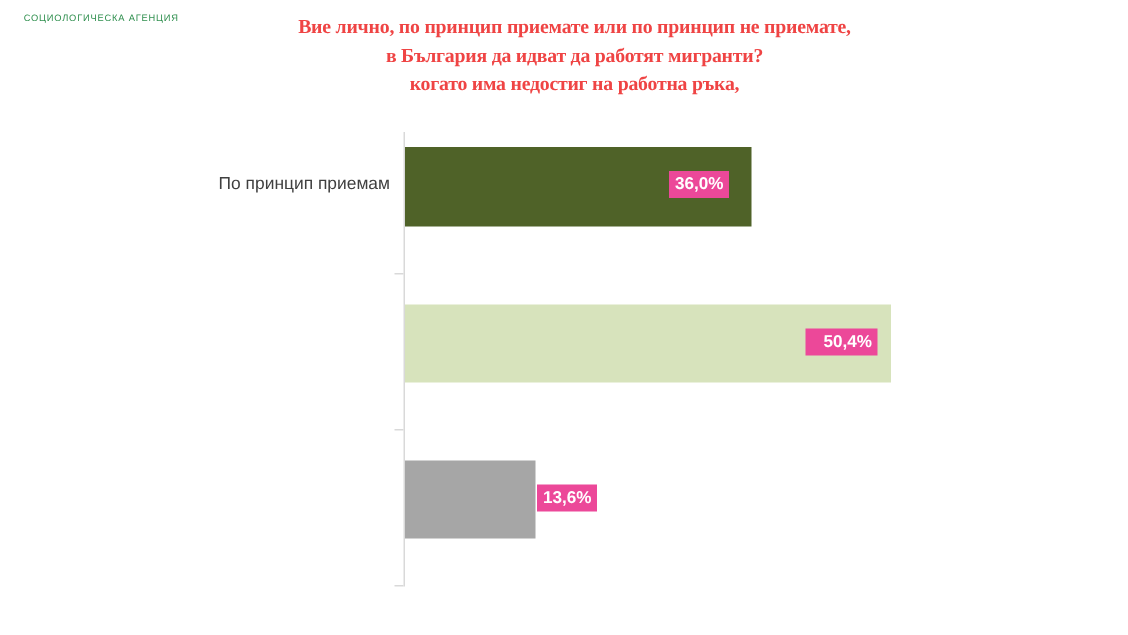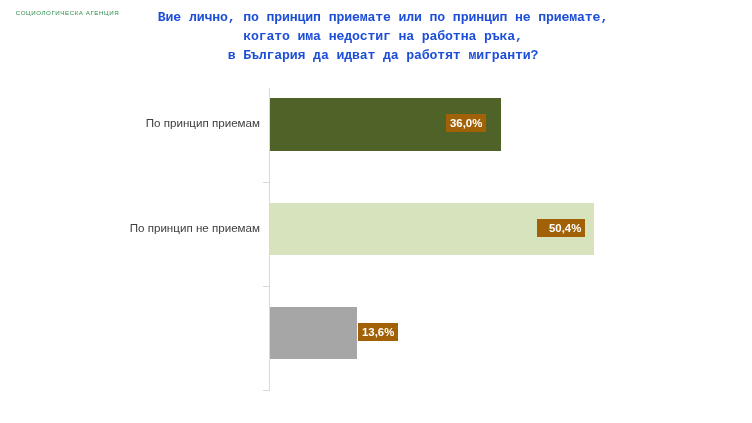--- a/index.html
+++ b/index.html
@@ -44,22 +44,22 @@
     margin-top: 1px;
   }
 
   
   .chart-title {
     position: absolute;
     left: 128px;
     top: 8px;
     width: 510px;
     text-align: center;
-    color: #1d4ed8;
-    font-family: Liberation Mono, monospace;
+    color: #ef4444;
+    font-family: Liberation Serif, serif;
     font-weight: bold;
     font-size: 13.2px;
     line-height: 19px;
     letter-spacing: -0.15px;
   }
   .chart-title .tline { display: block; white-space: nowrap; }
 
   
   .plot {
     position: absolute;
@@ -101,21 +101,21 @@
     font-family: "Liberation Sans", sans-serif;
     font-size: 11.6px;
     white-space: nowrap;
   }
   .cat-1 { top: 116px; }
   .cat-2 { top: 221px; }
   .cat-3 { top: 325px; }
 
   .val-label {
     position: absolute;
-    background: #a16207;
+    background: #ec4899;
     color: #ffffff;
     font-family: "Liberation Sans", sans-serif;
     font-weight: bold;
     font-size: 11.4px;
     line-height: 14px;
     padding: 2px 4px 2px 4px;
     white-space: nowrap;
   }
   .val-1 { left: 446px; top: 114px; }
   .val-2 { left: 537px; top: 219px; padding-left: 12px; }
@@ -123,35 +123,34 @@
 </style>
 </head>
 <body>
 
 <div class="logo-block">
   <div class="logo-sub">СОЦИОЛОГИЧЕСКА АГЕНЦИЯ</div>
 </div>
 
 <div class="chart-title">
   <span class="tline">Вие лично, по принцип приемате или по принцип не приемате,</span>
+  <span class="tline">в България да идват да работят мигранти?</span>
   <span class="tline">когато има недостиг на работна ръка,</span>
-  <span class="tline">в България да идват да работят мигранти?</span>
 </div>
 
 <div class="plot">
 
   <div class="axis-line"></div>
   <div class="tick" style="top:182px;"></div>
   <div class="tick" style="top:286px;"></div>
   <div class="tick" style="top:390px;"></div>
 
   <div class="cat-label-box cat-1">По принцип приемам</div>
   <div class="bar bar-1" id="bar0" style="width: 231.12px; background: rgb(79, 98, 40);"></div>
   <div class="val-label val-1">36,0%</div>
 
-  <div class="cat-label-box cat-2">По принцип не приемам</div>
   <div class="bar bar-2" id="bar1" style="width: 323.568px; background: rgb(215, 227, 188);"></div>
   <div class="val-label val-2">50,4%</div>
 
   <div class="bar bar-3" id="bar2" style="width: 87.312px; background: rgb(166, 166, 166);"></div>
   <div class="val-label val-3">13,6%</div>
 
 </div>
 
 </body></html>

